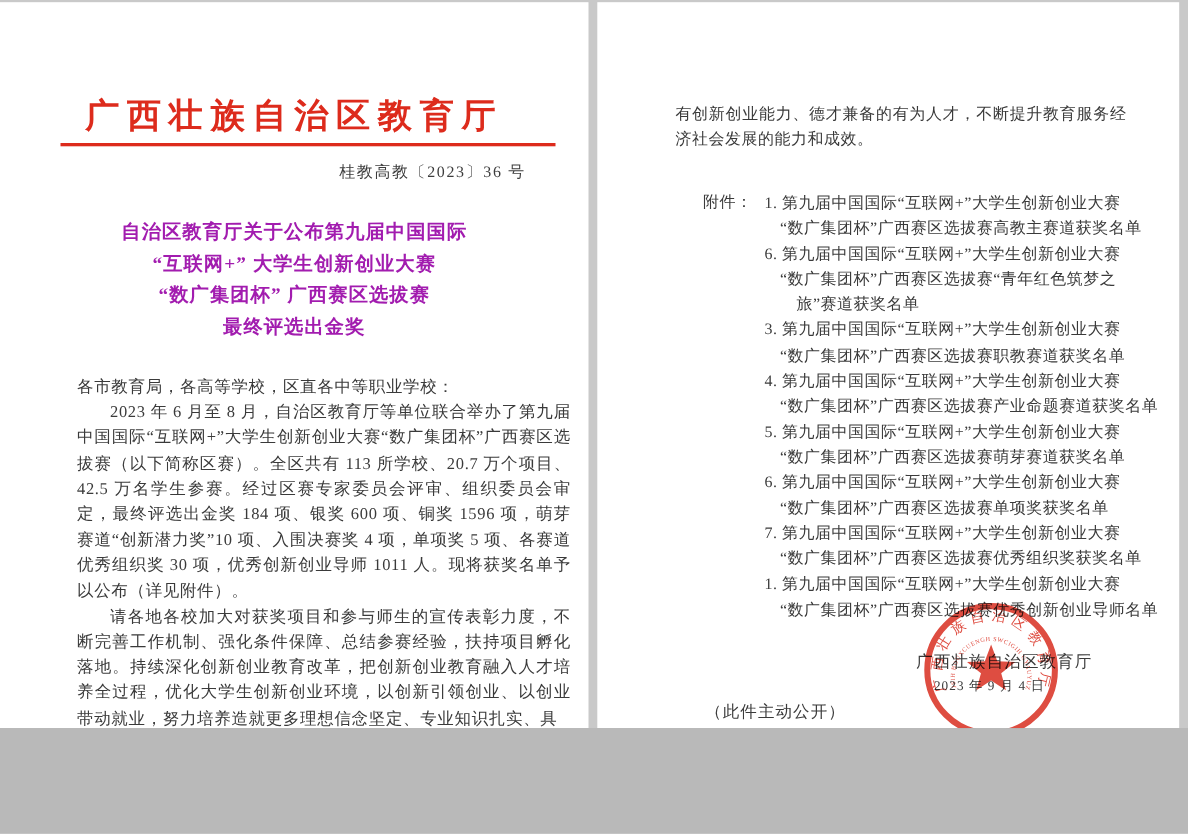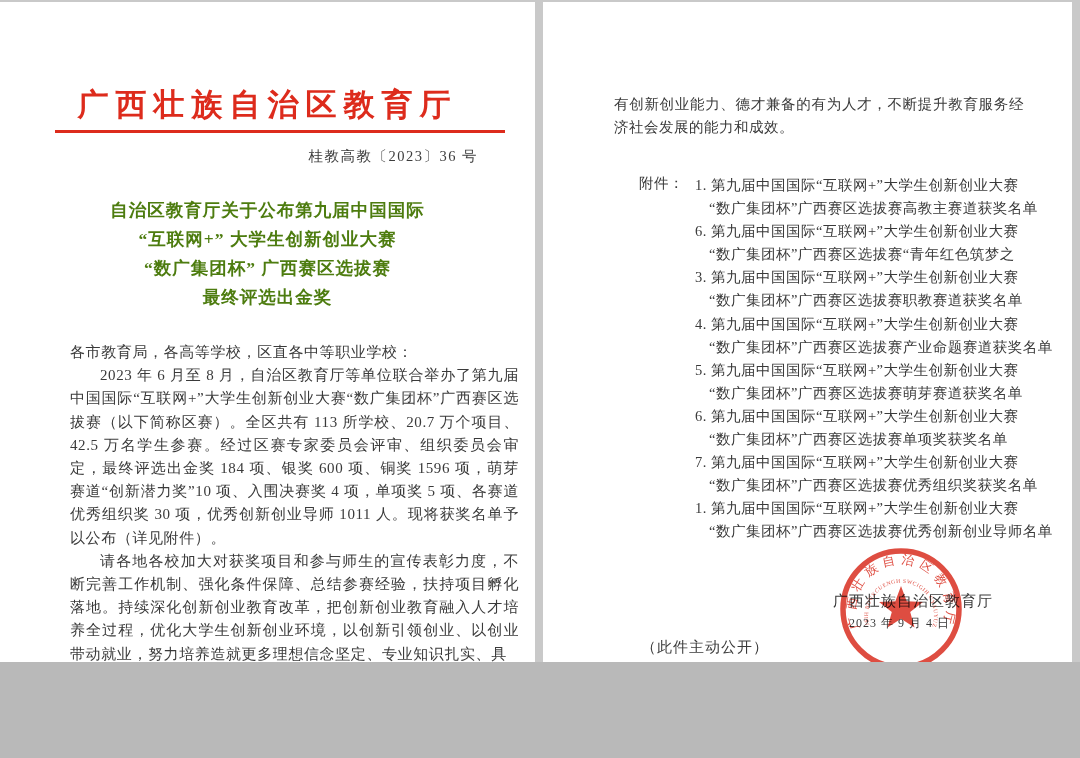--- a/index.html
+++ b/index.html
@@ -10,21 +10,21 @@
   #page-right{left:543px;width:529px;}
 
   
   .org-header{position:absolute;top:82px;left:0;width:100%;text-align:center;
     color:#dd2b1c;font-size:31px;font-weight:bold;letter-spacing:7px;white-space:nowrap;}
   .red-rule{position:absolute;left:55px;height:3px;background:#dd2b1c;}
   .rule-top{top:128px;width:450px;}
   .rule-bottom{top:703px;width:420px;}
   .doc-num{position:absolute;top:145px;right:57px;font-size:14.5px;color:#3c3c3c;letter-spacing:1.5px;}
   .doc-title{position:absolute;top:194px;left:30px;right:30px;text-align:center;
-    font-size:17.5px;font-weight:bold;color:#4d7c0f;line-height:29px;letter-spacing:1px;}
+    font-size:17.5px;font-weight:bold;color:#a21caf;line-height:29px;letter-spacing:1px;}
   .body-block{position:absolute;top:339px;left:70px;width:449px;font-size:15px;
     line-height:23.2px;color:#3a3a3a;text-align:justify;letter-spacing:0.6px;}
   .body-block p{margin:0;}
   .indent{text-indent:2em;}
 
   
   .cont-para{position:absolute;top:91px;left:71px;width:410px;font-size:14.5px;
     line-height:23.2px;color:#3a3a3a;text-align:justify;letter-spacing:0.5px;}
   .attach-label{position:absolute;top:172px;left:96px;font-size:14.5px;color:#3a3a3a;letter-spacing:0.5px;}
   .attach-list{position:absolute;top:172px;left:152px;font-size:14.5px;color:#3a3a3a;
@@ -67,20 +67,21 @@
 
   <div class="page" id="page-right">
     <div class="cont-para">有创新创业能力、德才兼备的有为人才，不断提升教育服务经济社会发展的能力和成效。</div>
 
     <div class="attach-label">附件：</div>
     <div class="attach-list">
       <div class="att-line att-first">1. 第九届中国国际“互联网+”大学生创新创业大赛</div>
       <div class="att-line att-cont">“数广集团杯”广西赛区选拔赛高教主赛道获奖名单</div>
       <div class="att-line att-first">6. 第九届中国国际“互联网+”大学生创新创业大赛</div>
       <div class="att-line att-cont">“数广集团杯”广西赛区选拔赛“青年红色筑梦之</div>
+      <div class="att-line att-deep">旅”赛道获奖名单</div>
       <div class="att-line att-first">3. 第九届中国国际“互联网+”大学生创新创业大赛</div>
       <div class="att-line att-cont">“数广集团杯”广西赛区选拔赛职教赛道获奖名单</div>
       <div class="att-line att-first">4. 第九届中国国际“互联网+”大学生创新创业大赛</div>
       <div class="att-line att-cont">“数广集团杯”广西赛区选拔赛产业命题赛道获奖名单</div>
       <div class="att-line att-first">5. 第九届中国国际“互联网+”大学生创新创业大赛</div>
       <div class="att-line att-cont">“数广集团杯”广西赛区选拔赛萌芽赛道获奖名单</div>
       <div class="att-line att-first">6. 第九届中国国际“互联网+”大学生创新创业大赛</div>
       <div class="att-line att-cont">“数广集团杯”广西赛区选拔赛单项奖获奖名单</div>
       <div class="att-line att-first">7. 第九届中国国际“互联网+”大学生创新创业大赛</div>
       <div class="att-line att-cont">“数广集团杯”广西赛区选拔赛优秀组织奖获奖名单</div>

